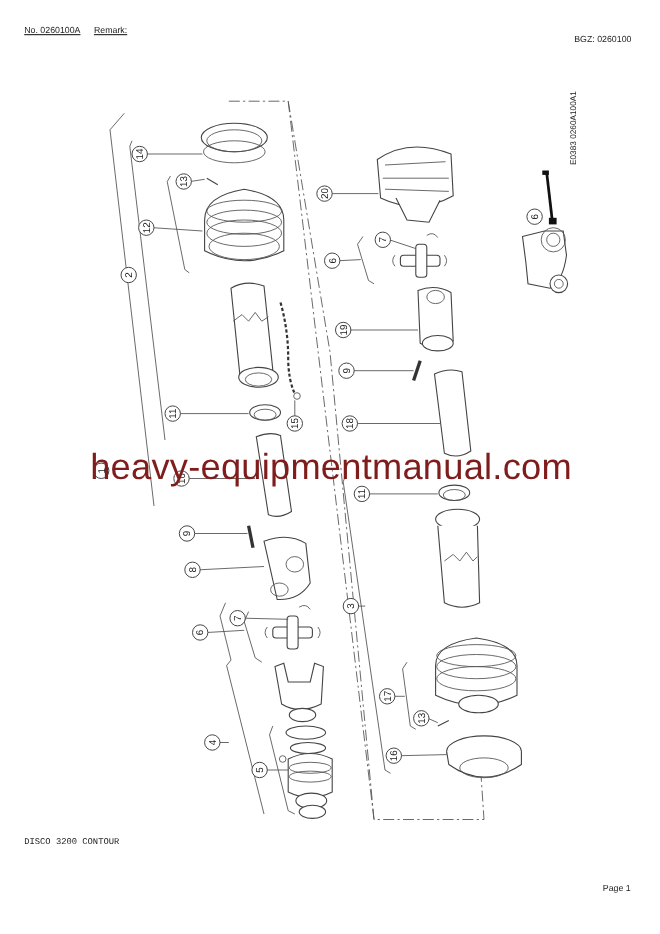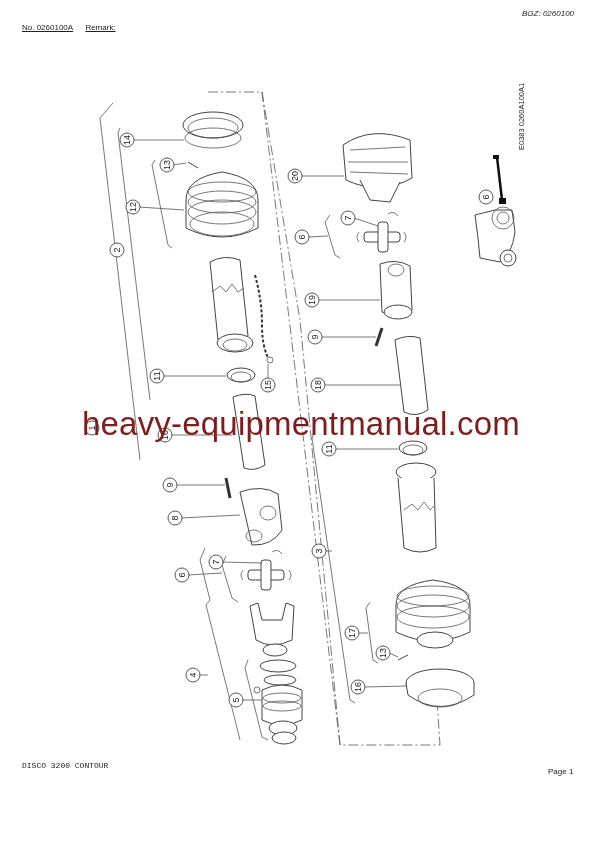--- a/index.html
+++ b/index.html
@@ -1,23 +1,23 @@
 <!DOCTYPE html>
 <html><head>
 <meta charset="utf-8">
 <style>
   html, body { margin:0; padding:0; background:#ffffff; }
   body { width:600px; height:849px; position:relative; overflow:hidden;
          font-family:"Liberation Sans", sans-serif; color:#222; }
   .hdr { position:absolute; font-size:8px; color:#222; }
   #hdr-left { left:22px; top:23px; }
   #hdr-left span { margin-right:10px;text-decoration:underline; }
-  #hdr-right { left:522px; top:9px;font-style:italic; }
+  #hdr-right { left:522px; top:31px; }
   #ftr-left { left:22px; top:761px;font-family:Liberation Mono, monospace; }
-  #ftr-right { left:548px; top:767px; }
+  #ftr-right { left:548px; top:803px; }
   #drawing-id { position:absolute; left:517px; top:150px; font-size:7.5px;
         transform-origin:0 0; transform:rotate(-90deg); white-space:nowrap; color:#222; }
   svg#diagram { position:absolute; left:0; top:0; }
   .part { fill:#fff; stroke:#444; stroke-width:1; }
   .thin { fill:none; stroke:#555; stroke-width:0.8; }
   .dash { fill:none; stroke:#555; stroke-width:0.8; stroke-dasharray:10 3 2 3; }
   .lead { fill:none; stroke:#555; stroke-width:0.8; }
   .bubble { fill:#fff; stroke:#444; stroke-width:0.9; }
   .btext { font-family:"Liberation Sans", sans-serif; font-size:9px; fill:#222; text-anchor:middle; dominant-baseline:central; }
   #watermark { position:absolute; left:82px; top:405px; font-size:33px; color:#7f1d1d;

